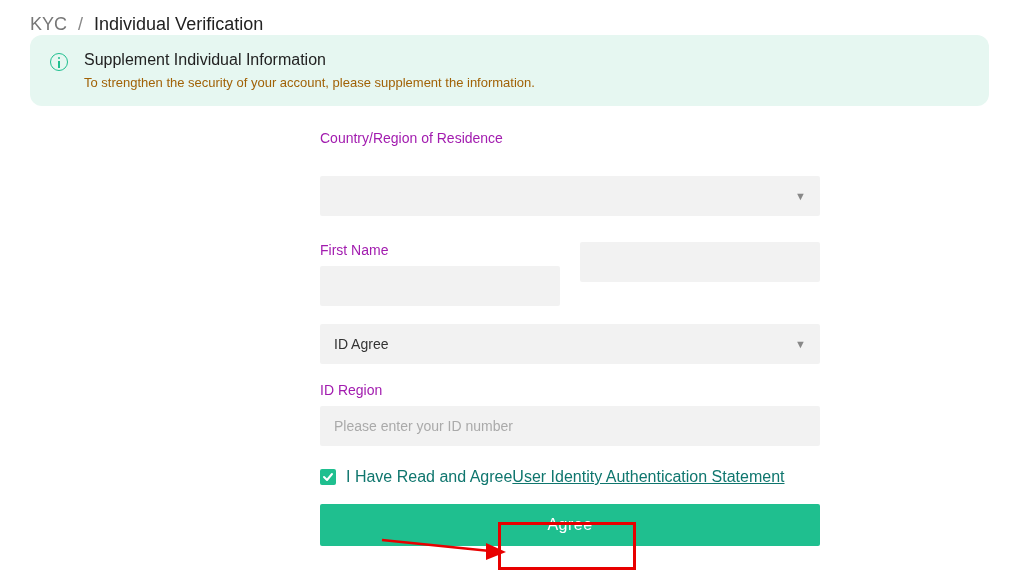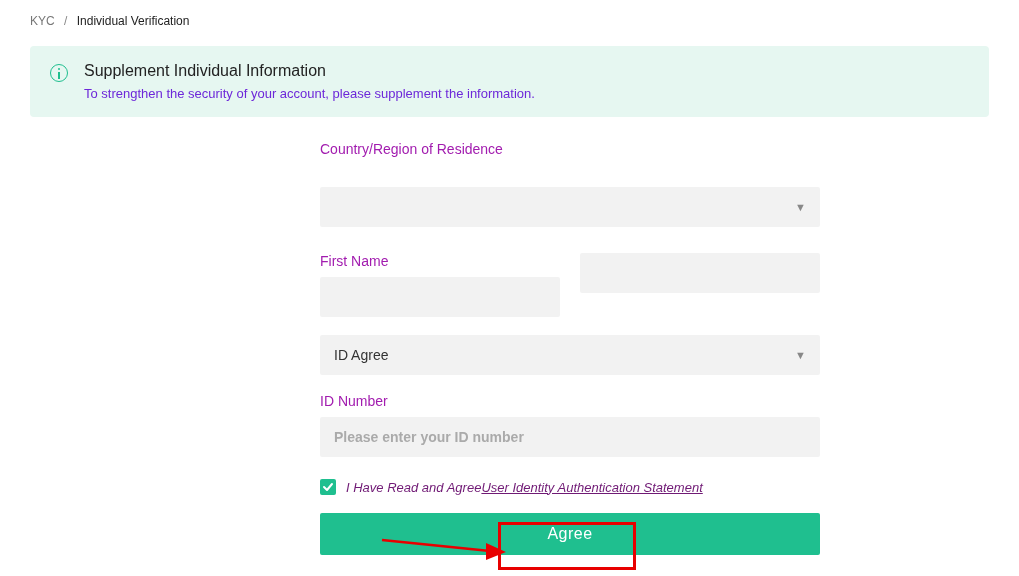--- a/index.html
+++ b/index.html
@@ -6,30 +6,29 @@
     body {
       font-family: -apple-system, BlinkMacSystemFont, "Segoe UI", Arial, sans-serif;
       background: #fff;
       color: #333;
       width: 1019px;
       height: 576px;
       overflow: hidden;
     }
     .page { padding: 14px 30px 0 30px; }
     .breadcrumb {
-      font-size: 12px;
+      font-size: 18px;
       color: #555;
-      margin-bottom: 18px;
     }
     .breadcrumb .sep { margin: 0 6px; color: #888; }
     .breadcrumb .crumb-parent { color: #777; }
     .breadcrumb .crumb-current { color: #222; }
     .info-banner {
       background: #e6f7f1;
-      border-radius: 4px;
+      border-radius: 12px;
       padding: 16px 20px;
       display: flex;
       align-items: flex-start;
       gap: 16px;
       margin-bottom: 24px;
     }
     .info-icon {
       width: 18px; height: 18px;
       border: 1.5px solid #1fbf8f;
       border-radius: 50%;
@@ -54,21 +53,21 @@
       background: #1fbf8f;
       transform: translateX(-50%);
     }
     .info-text .title {
       font-size: 16px;
       color: #222;
       margin-bottom: 6px;
     }
     .info-text .sub {
       font-size: 13px;
-      color: #6d28d9;
+      color: #a16207;
     }
     .form-wrap {
       width: 500px;
       margin: 0 0 0 290px;
     }
     .field-label {
       font-size: 14px;
       color: #a21caf;
       margin-bottom: 8px;
       display: block;
@@ -81,21 +80,21 @@
       border-radius: 2px;
       padding: 0 14px;
       font-size: 14px;
       color: #333;
       display: flex;
       align-items: center;
       justify-content: space-between;
     }
     .select-box { cursor: pointer; }
     .select-box .caret { color: #888; font-size: 11px; }
-    .text-input { outline: none; font-weight: bold; }
+    .text-input { outline: none; }
     .text-input::placeholder { color: #aaa; }
     .row2 {
       display: flex;
       gap: 20px;
       justify-content: space-between;
     }
     .col { flex: 1; }
     .field-group { margin-bottom: 18px; }
     .field-group-lg { margin-bottom: 26px; }
     .agree-row {
@@ -108,23 +107,22 @@
       width: 16px; height: 16px;
       background: #1fbf8f;
       border-radius: 2px;
       display: flex;
       align-items: center;
       justify-content: center;
       cursor: pointer;
     }
     .checkbox svg { width: 12px; height: 12px; }
     .agree-text {
-      font-size: 13px;
-      color: #701a75;
-      font-style: italic;
+      font-size: 16px;
+      color: #0f766e;
     }
     .agree-link {
       text-decoration: underline;
       cursor: pointer;
     }
     .submit-btn {
       width: 100%;
       height: 42px;
       background: #1fbf8f;
       color: #fff;
@@ -188,21 +186,21 @@
     </div>
 
     <div class="field-group">
       <div class="select-box">
         <span>ID Agree</span>
         <span class="caret">▼</span>
       </div>
     </div>
 
     <div class="field-group">
-      <label class="field-label">ID Number</label>
+      <label class="field-label">ID Region</label>
       <input class="text-input" placeholder="Please enter your ID number" style="">
     </div>
 
     <div class="agree-row">
       <div class="checkbox">
         <svg viewBox="0 0 12 12">
             <path d="M2 6 L5 9 L10 3" stroke="#fff" stroke-width="2" fill="none" stroke-linecap="round" stroke-linejoin="round"></path>
           </svg>
       </div>
       <div class="agree-text">

